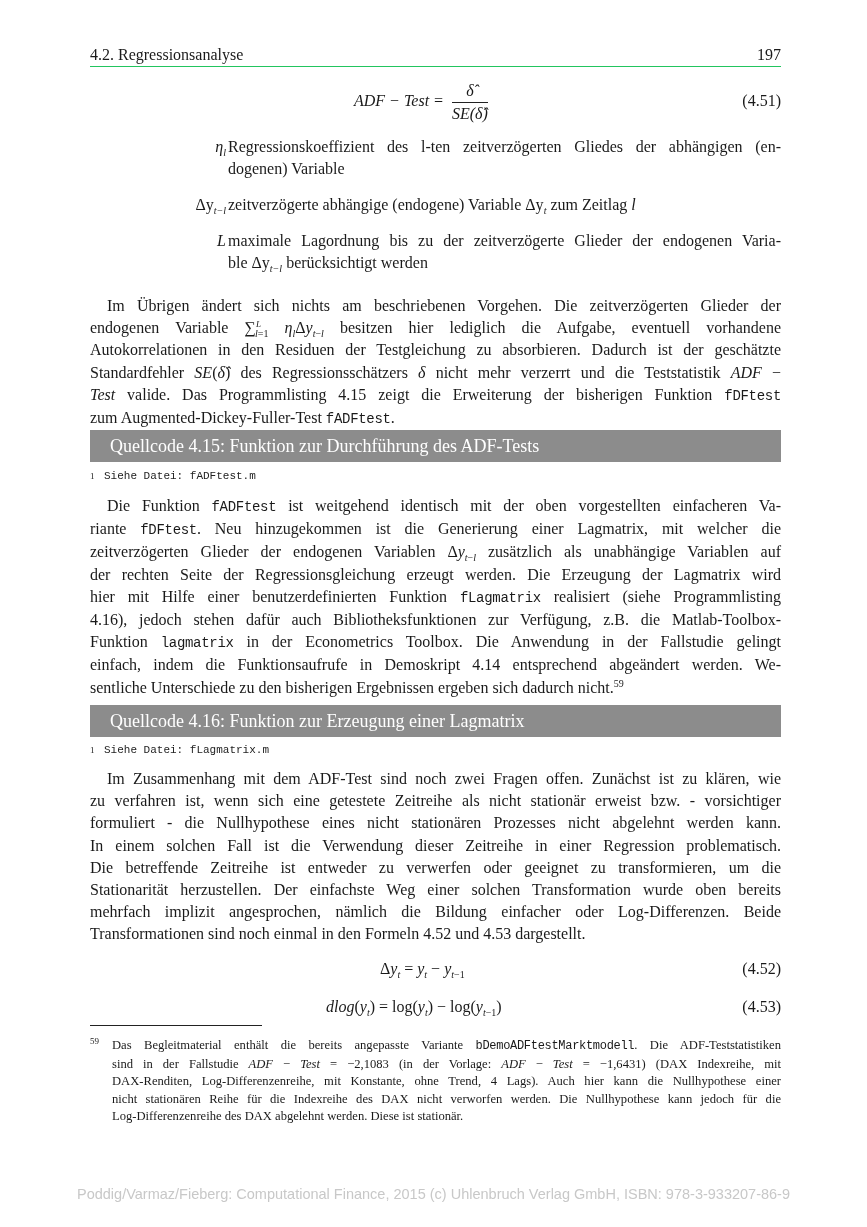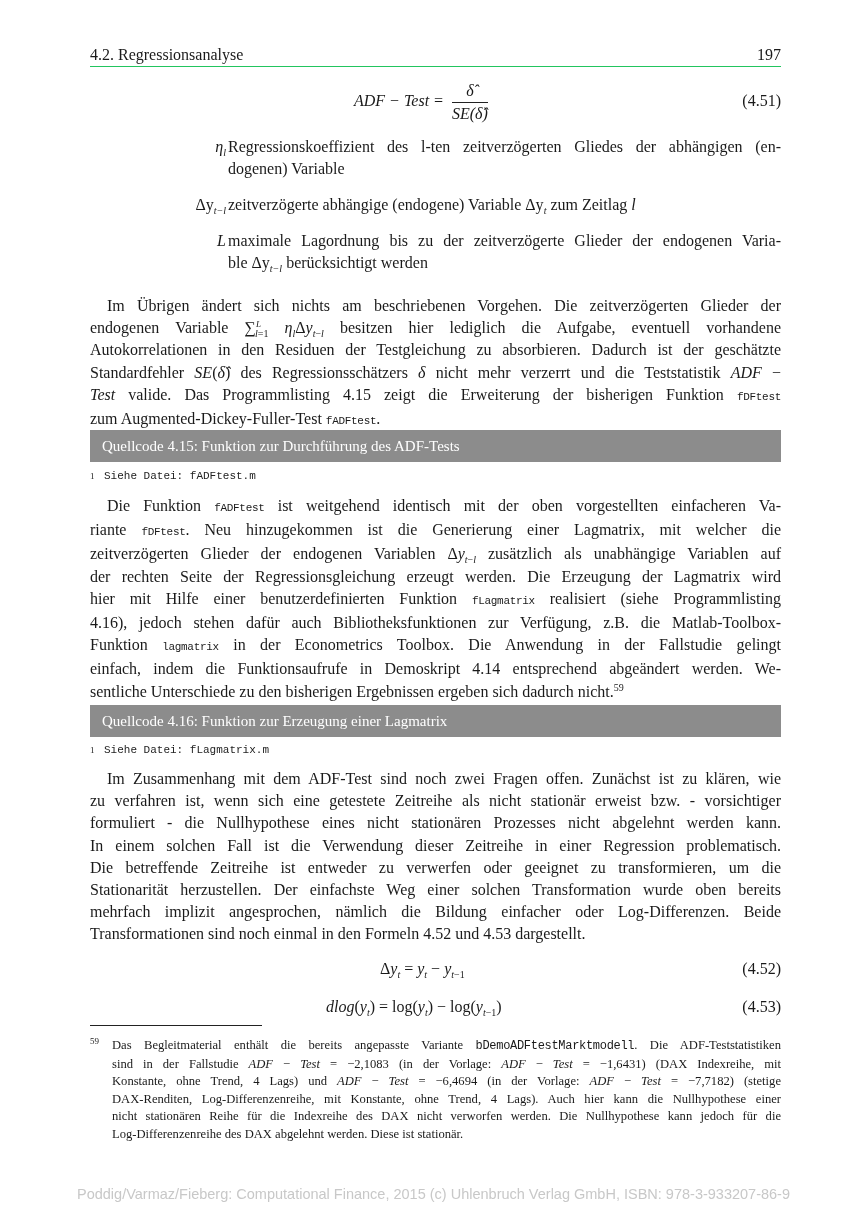--- a/index.html
+++ b/index.html
@@ -14,21 +14,21 @@
     border-bottom: 1px solid #22c55e;
     font-size: 16px; line-height: 22px;
   }
   .running-head .sec { position: absolute; left: 0; top: 2px; }
   .running-head .pg { position: absolute; right: 0; top: 2px; }
 
   .eq { position: absolute; left: 0; width: 691px; font-size: 16px; }
   .eq .body { position: absolute; font-style: normal; }
   .eq .num { position: absolute; right: 0; }
   i { font-style: italic; }
-  .tt { font-family: "Liberation Mono", "DejaVu Sans Mono", monospace; font-size: 11px; letter-spacing: -0.3px; }
+  .tt { font-family: "Liberation Mono", "DejaVu Sans Mono", monospace; font-size: 14px; letter-spacing: -0.3px; }
   sub, sup { font-size: 10px; line-height: 0; }
 
   .frac { display: inline-block; vertical-align: middle; text-align: center; }
   .frac .top { display: block; padding: 0 4px 2px 4px; border-bottom: 1px solid #222; }
   .frac .bot { display: block; padding-top: 2px; }
 
   .deflist { position: absolute; left: 0; width: 691px; font-size: 16px; line-height: 22px; }
   .def { position: absolute; left: 0; width: 691px; }
   .def .sym { position: absolute; right: 555px; text-align: right; white-space: nowrap; }
   .def .txt { position: absolute; left: 138px; width: 553px; text-align: justify; }
@@ -36,22 +36,22 @@
   .para {
     position: absolute; left: 0; width: 691px; font-size: 16px; line-height: 22.2px;
     text-align: justify; text-indent: 17px; hyphens: manual;
   }
   .para .l { display: block; text-align: justify; text-align-last: justify; text-indent: 0; }
   .para .l.first { text-indent: 17px; }
   .para .l.last { text-align-last: left; }
 
   .code-caption {
     position: absolute; left: 0; width: 691px; height: 32px;
-    background: #8c8c8c; color: #ffffff; font-size: 15px; line-height: 32px;
-    padding-left: 12px; box-sizing: border-box;
+    background: #8c8c8c; color: #ffffff; font-size: 18px; line-height: 32px;
+    padding-left: 20px; box-sizing: border-box;
   }
   .code-line {
     position: absolute; left: 0; font-family: "Liberation Mono", "DejaVu Sans Mono", monospace;
     font-size: 11px; color: #222; line-height: 14px;
   }
   .code-line .ln { display: inline-block; width: 14px; font-family: "Liberation Serif", serif; font-size: 9px; }
 
   .fn-rule { position: absolute; left: 0; top: 1025px; width: 172px; border-top: 1px solid #222; }
   .footnote { position: absolute; left: 0; top: 1037px; width: 691px; font-size: 12.6px; line-height: 17.6px; }
   .footnote .mark { position: absolute; left: 0; top: -4px; font-size: 9px; }
@@ -156,20 +156,19 @@
   <div class="eq" style="top:998px; height:22px;">
     <span class="body" style="left:236px;"><i>dlog</i>(<i>y</i><sub><i>t</i></sub>) = log(<i>y</i><sub><i>t</i></sub>) − log(<i>y</i><sub><i>t</i>−1</sub>)</span>
     <span class="num">(4.53)</span>
   </div>
 
   <div class="fn-rule"></div>
   <div class="footnote">
     <span class="mark">59</span>
     <span class="l">Das Begleitmaterial enthält die bereits angepasste Variante <span class="tt">bDemoADFtestMarktmodell</span>. Die ADF-Teststatistiken</span>
     <span class="l">sind in der Fallstudie <i>ADF</i> − <i>Test</i> = <span>−2,1083</span> (in der Vorlage: <i>ADF</i> − <i>Test</i> = <span>−1,6431</span>) (DAX Indexreihe, mit</span>
-    <span class="l">Konstante, ohne Trend, 4 Lags) und <i>ADF</i> − <i>Test</i> = <span>−6,4694</span> (in der Vorlage: <i>ADF</i> − <i>Test</i> = <span>−7,7182</span>) (stetige</span>
     <span class="l">DAX-Renditen, Log-Differenzenreihe, mit Konstante, ohne Trend, 4 Lags). Auch hier kann die Nullhypothese einer</span>
     <span class="l">nicht stationären Reihe für die Indexreihe des DAX nicht verworfen werden. Die Nullhypothese kann jedoch für die</span>
     <span class="l last">Log-Differenzenreihe des DAX abgelehnt werden. Diese ist stationär.</span>
   </div>
 </div>
 
 <div class="copyright">Poddig/Varmaz/Fieberg: Computational Finance, 2015  (c) Uhlenbruch Verlag GmbH, ISBN: 978-3-933207-86-9</div>
 
 </body></html>

